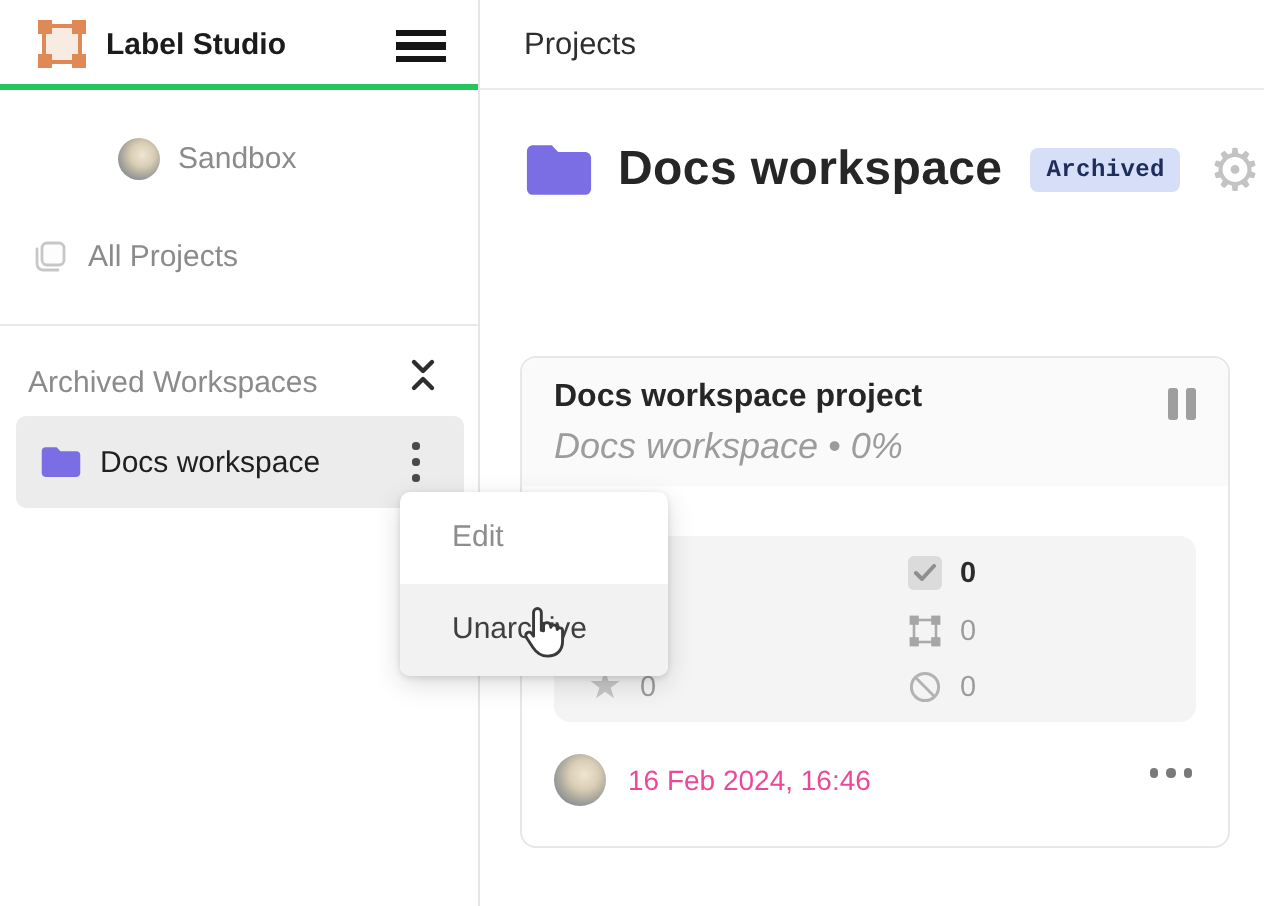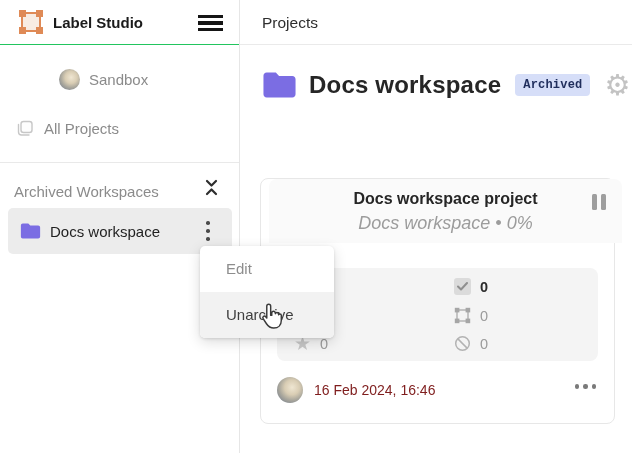--- a/index.html
+++ b/index.html
@@ -2,21 +2,21 @@
 <html><head>
 <meta charset="utf-8">
 <style>
   * { margin:0; padding:0; box-sizing:border-box; }
   html,body { width:632px; height:453px; }
   body { font-family:"Liberation Sans", sans-serif; background:#fff; position:relative; overflow:hidden; }
   .screen { position:absolute; inset:0; width:632px; height:453px; background:#fff; }
 
   
   .sidebar { position:absolute; left:0; top:0; width:240px; height:453px; background:#fff; border-right:1px solid #E6E6E6; }
-  .sidebar-header { position:absolute; left:0; top:0; width:239px; height:45px; border-bottom:1px solid #22c55e; }
+  .sidebar-header { position:absolute; left:0; top:0; width:239px; height:45px; border-bottom:3px solid #22c55e; }
   .logo { position:absolute; left:21px; top:12px; width:20px; height:20px; background:#F8ECE2; border:2px solid #DF8A56; }
   .logo i { position:absolute; width:7px; height:7px; background:#DF8A56; }
   .logo i.tl { left:-4px; top:-4px; } .logo i.tr { right:-4px; top:-4px; }
   .logo i.bl { left:-4px; bottom:-4px; } .logo i.br { right:-4px; bottom:-4px; }
   .app-title { position:absolute; left:53px; top:0; line-height:45px; font-size:15px; font-weight:bold; color:#1B1B1B; }
   .hamburger { position:absolute; left:198px; top:15px; width:25px; height:16px; background:none; border:none; cursor:pointer; display:flex; flex-direction:column; justify-content:space-between; }
   .hamburger i { display:block; width:25px; height:3.2px; background:#151515; }
 
   .nav-item { position:absolute; left:0; width:239px; height:30px; display:flex; align-items:center; cursor:pointer; }
   .nav-item .label { font-size:15px; color:#8B8B8B; }
@@ -43,38 +43,38 @@
   .main-header { position:absolute; left:0; top:0; width:392px; height:45px; border-bottom:1px solid #EAEAEA; }
   .page-title { position:absolute; left:22px; line-height:45px; font-size:15.5px; color:#2E2E2E; }
 
   .ws-header { position:absolute; left:22px; top:66px; height:38px; display:flex; align-items:center; }
   .ws-title { font-size:24px; font-weight:bold; color:#262626; margin-left:12px; letter-spacing:0.2px; }
   .badge { margin-left:14px; background:#D6DEF8; color:#1F2D5C; font-size:12px; font-weight:bold; padding:4px 8px; border-radius:4px; letter-spacing:0.2px;font-family:Liberation Mono, monospace; }
   .gear { margin-left:14px; font-size:29px; color:#C3C3C3; line-height:1; cursor:pointer; font-family:"DejaVu Sans", sans-serif; }
 
   
   .card { position:absolute; left:20px; top:178px; width:355px; height:246px; background:#fff; border:1px solid #E7E7E7; border-radius:8px; }
-  .card-header { position:absolute; left:8px; top:0; width:353px; height:64px; background:#FAFAFA; border-radius:8px 8px 0 0; padding:11px 16px;text-align:center; }
+  .card-header { position:absolute; left:0; top:0; width:353px; height:64px; background:#FAFAFA; border-radius:8px 8px 0 0; padding:11px 16px; }
   .card-title { font-size:16px; font-weight:bold; color:#262626; }
   .card-sub { font-size:18px; color:#9C9C9C; margin-top:5px;font-style:italic; }
   .pause { position:absolute; right:16px; top:15px; display:flex; gap:4px; cursor:pointer; }
   .pause i { width:5px; height:16px; background:#9E9E9E; border-radius:1.5px; }
 
   .stats { position:absolute; left:16px; top:89px; width:321px; height:93px; background:#F4F4F4; border-radius:8px; }
   .stat-row { position:absolute; display:flex; align-items:center; gap:9px; }
   .stat-row .val { font-size:14.5px; color:#9B9B9B; }
   .stat-row.em .val { color:#2B2B2B; font-weight:bold; }
   .check-chip { width:17px; height:17px; background:#DBDBDB; border-radius:3px; display:flex; align-items:center; justify-content:center; }
   .star { font-size:19px; color:#C6C6C6; line-height:1; font-family:"DejaVu Sans", sans-serif; }
   .r1 { left:177px; top:10px; } .r2 { left:177px; top:39px; } .r3 { left:177px; top:67px; }
   .l3 { left:17px; top:66px; }
 
   .card-footer { position:absolute; left:16px; top:191px; width:321px; height:40px; display:flex; align-items:center; }
   .avatar.md { width:26px; height:26px; }
-  .date { margin-left:11px; font-size:14px; color:#7f1d1d; }
+  .date { margin-left:11px; font-size:14px; color:#ec4899; }
   .ellipsis { position:absolute; right:2px; top:14px; display:flex; gap:4px; cursor:pointer; }
   .ellipsis i { width:4.5px; height:4.5px; border-radius:50%; background:#7A7A7A; }
 
   
   .context-menu { position:absolute; left:200px; top:246px; width:134px; background:#fff; border-radius:5px; box-shadow:0 1px 3px rgba(0,0,0,0.12), 0 4px 14px rgba(0,0,0,0.14); z-index:20; overflow:hidden; }
   .menu-item { height:46px; line-height:46px; padding-left:26px; font-size:15px; color:#8D8D8D; cursor:pointer; }
   .menu-item.hovered { background:#F2F2F2; color:#3F3F3F; }
 
   .cursor { position:absolute; left:257px; top:301px; z-index:30; pointer-events:none; }
 </style>

